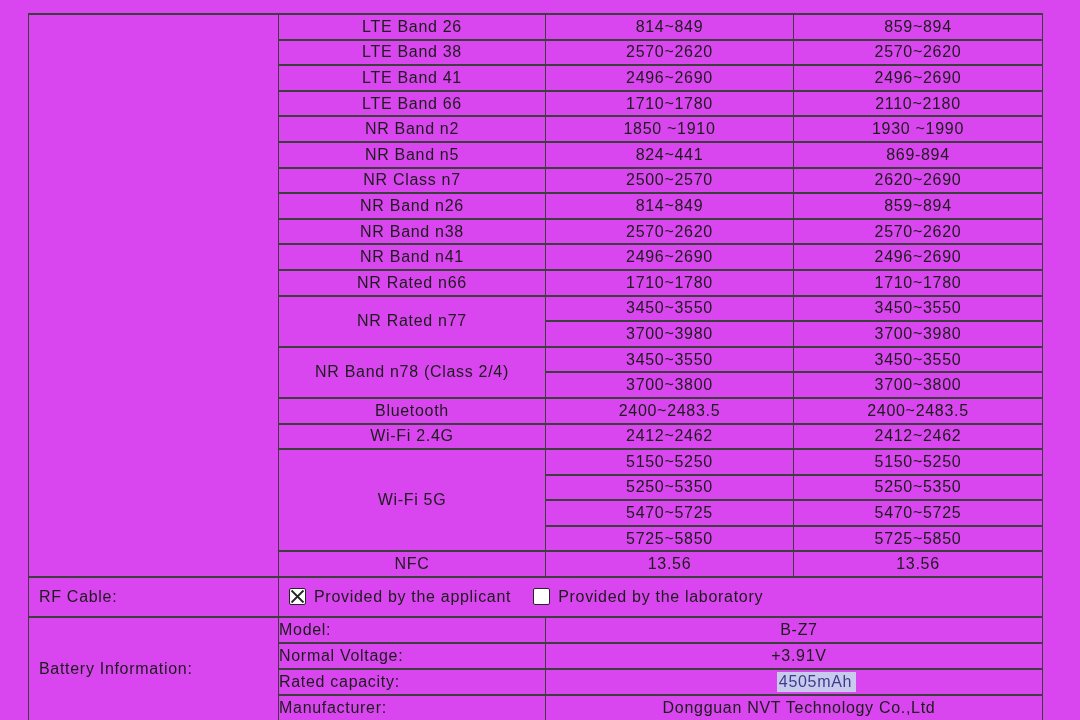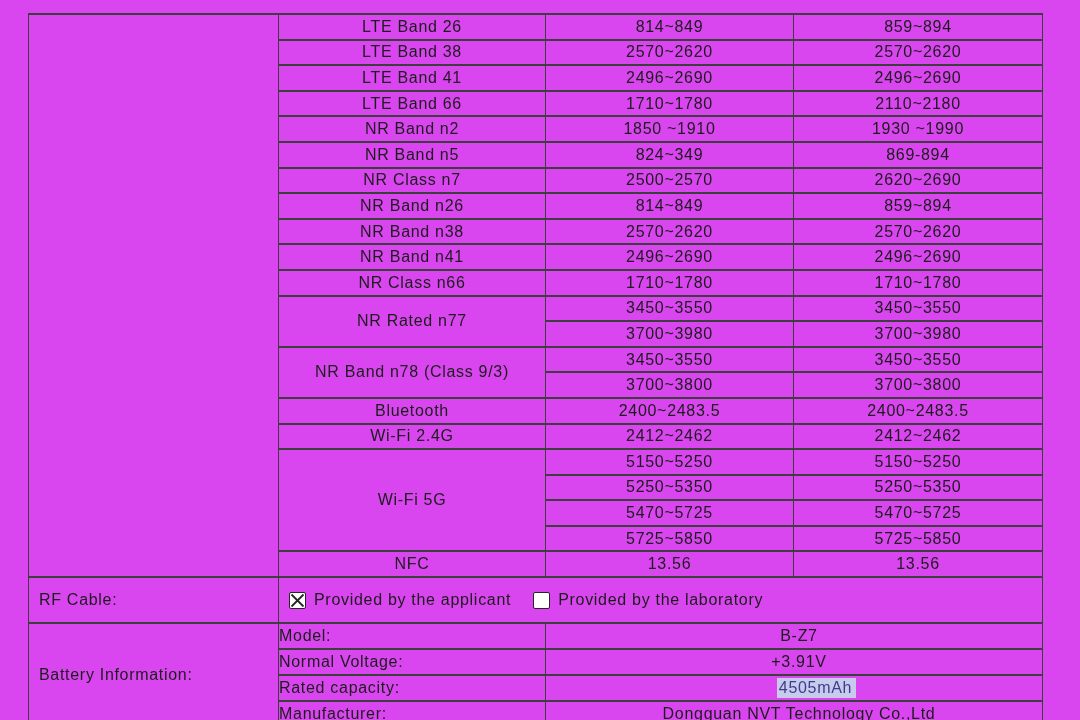--- a/index.html
+++ b/index.html
@@ -31,29 +31,29 @@
     border-right:1.6px solid var(--border);
     font-size:16px;
     letter-spacing:0.7px;
     color:var(--text);
     vertical-align:middle;
     overflow:hidden;
     white-space:nowrap;
     padding:0;
   }
   tr.br{height:25.6px;}
-  tr.rf-row{height:46px;margin-left:28px;}
+  tr.rf-row{height:40px;margin-left:28px;}
   tr.bat-row{height:26px;}
   tr.clip-row{height:40px;}
   td.name, td.val{text-align:center;}
   td.label-cell{text-align:left;padding-left:10px;}
   td.blabel{}
   td.bval{text-align:center;padding-left:10px;}
   td.rf-val{padding-left:10px;}
-  .cb-line{display:flex;align-items:center;gap:8px;}
+  .cb-line{display:flex;align-items:flex-start;gap:8px;}
   .cb{
     display:inline-block;
     width:15px;height:15px;
     border:1.9px solid #262626;
     border-radius:2px;
     flex:0 0 auto;
     position:relative;
     background:#fff;
   }
   .cb svg{position:absolute;left:0;top:0;width:100%;height:100%;}
@@ -100,21 +100,21 @@
         <td class="val">1710~1780</td>
         <td class="val">2110~2180</td>
       </tr>
       <tr class="br">
         <td class="name">NR Band n2</td>
         <td class="val">1850 ~1910</td>
         <td class="val">1930 ~1990</td>
       </tr>
       <tr class="br">
         <td class="name">NR Band n5</td>
-        <td class="val">824~349</td>
+        <td class="val">824~441</td>
         <td class="val">869-894</td>
       </tr>
       <tr class="br">
         <td class="name">NR Class n7</td>
         <td class="val">2500~2570</td>
         <td class="val">2620~2690</td>
       </tr>
       <tr class="br">
         <td class="name">NR Band n26</td>
         <td class="val">814~849</td>
@@ -124,35 +124,35 @@
         <td class="name">NR Band n38</td>
         <td class="val">2570~2620</td>
         <td class="val">2570~2620</td>
       </tr>
       <tr class="br">
         <td class="name">NR Band n41</td>
         <td class="val">2496~2690</td>
         <td class="val">2496~2690</td>
       </tr>
       <tr class="br">
-        <td class="name">NR Class n66</td>
+        <td class="name">NR Rated n66</td>
         <td class="val">1710~1780</td>
         <td class="val">1710~1780</td>
       </tr>
       <tr class="br">
         <td class="name" rowspan="2">NR Rated n77</td>
         <td class="val">3450~3550</td>
         <td class="val">3450~3550</td>
       </tr>
       <tr class="br">
         <td class="val">3700~3980</td>
         <td class="val">3700~3980</td>
       </tr>
       <tr class="br">
-        <td class="name" rowspan="2">NR Band n78 (Class 9/3)</td>
+        <td class="name" rowspan="2">NR Band n78 (Class 2/4)</td>
         <td class="val">3450~3550</td>
         <td class="val">3450~3550</td>
       </tr>
       <tr class="br">
         <td class="val">3700~3800</td>
         <td class="val">3700~3800</td>
       </tr>
       <tr class="br">
         <td class="name">Bluetooth</td>
         <td class="val">2400~2483.5</td>

